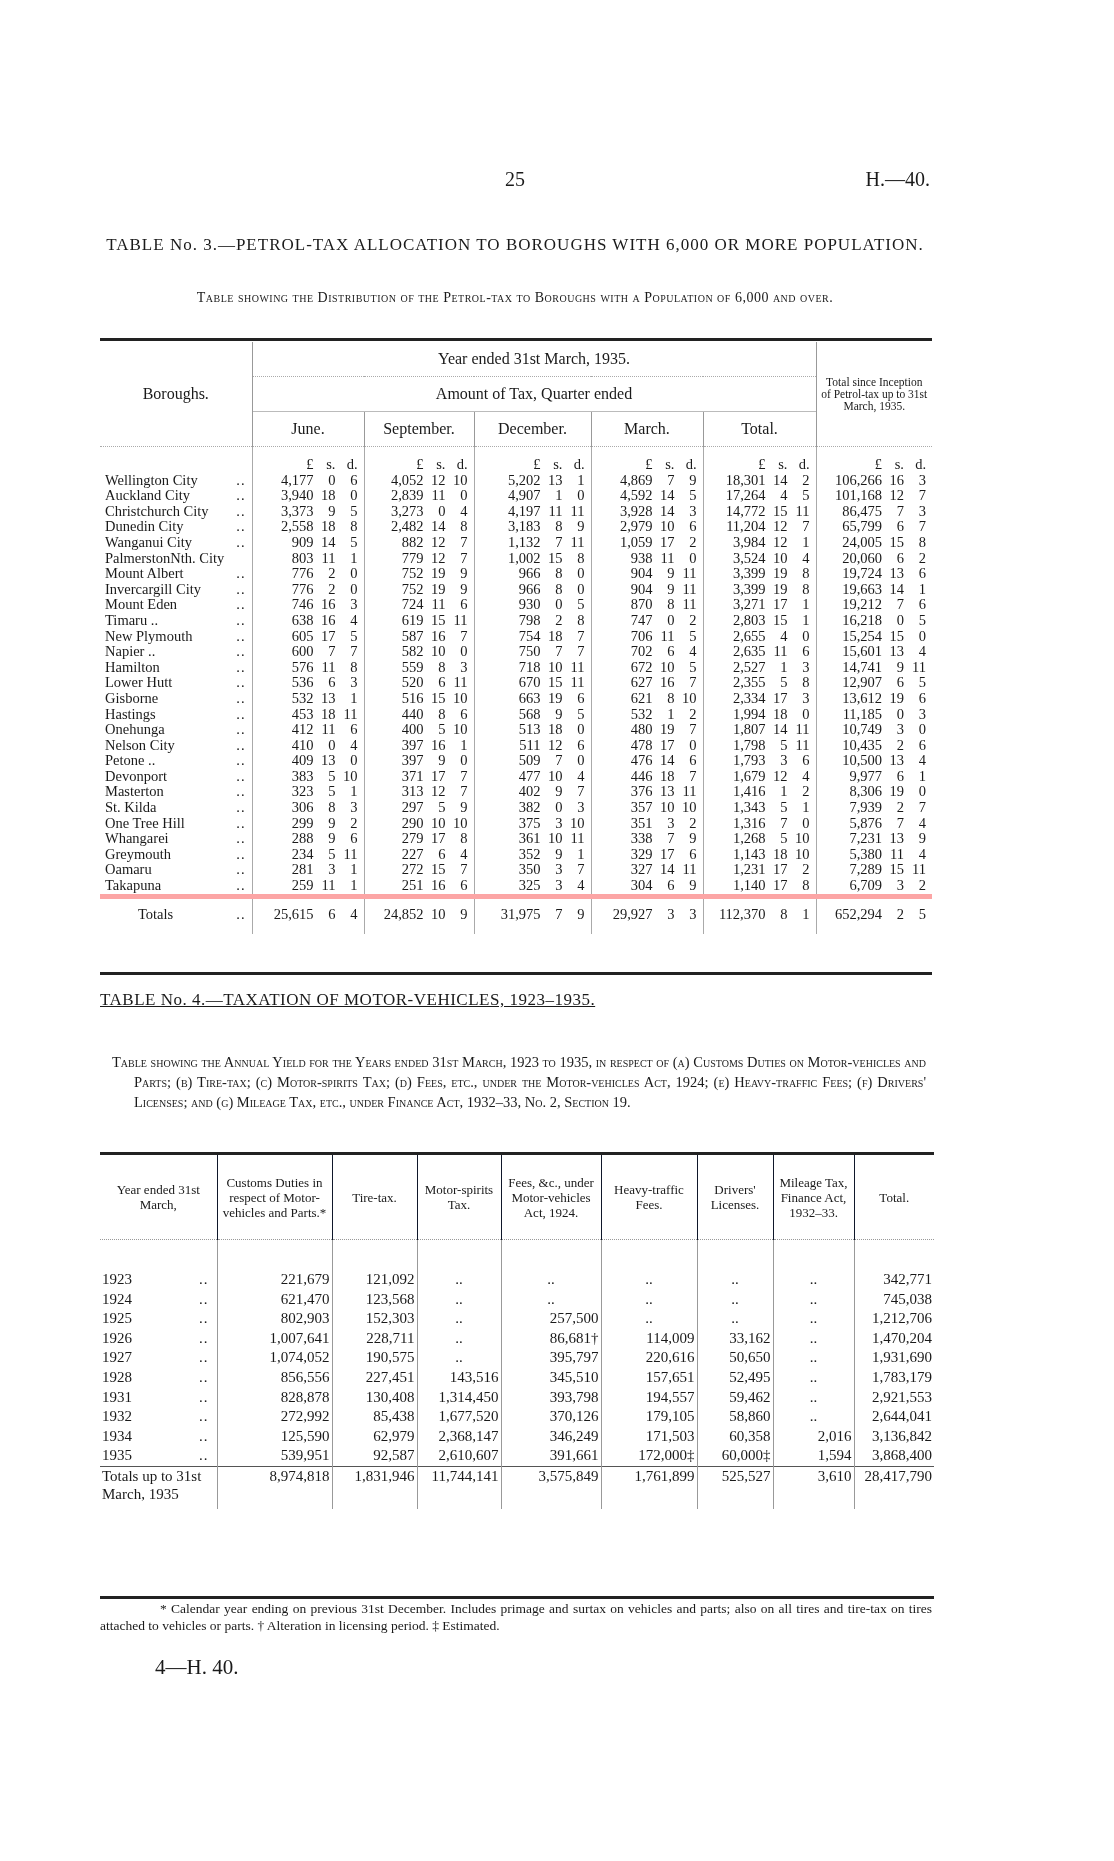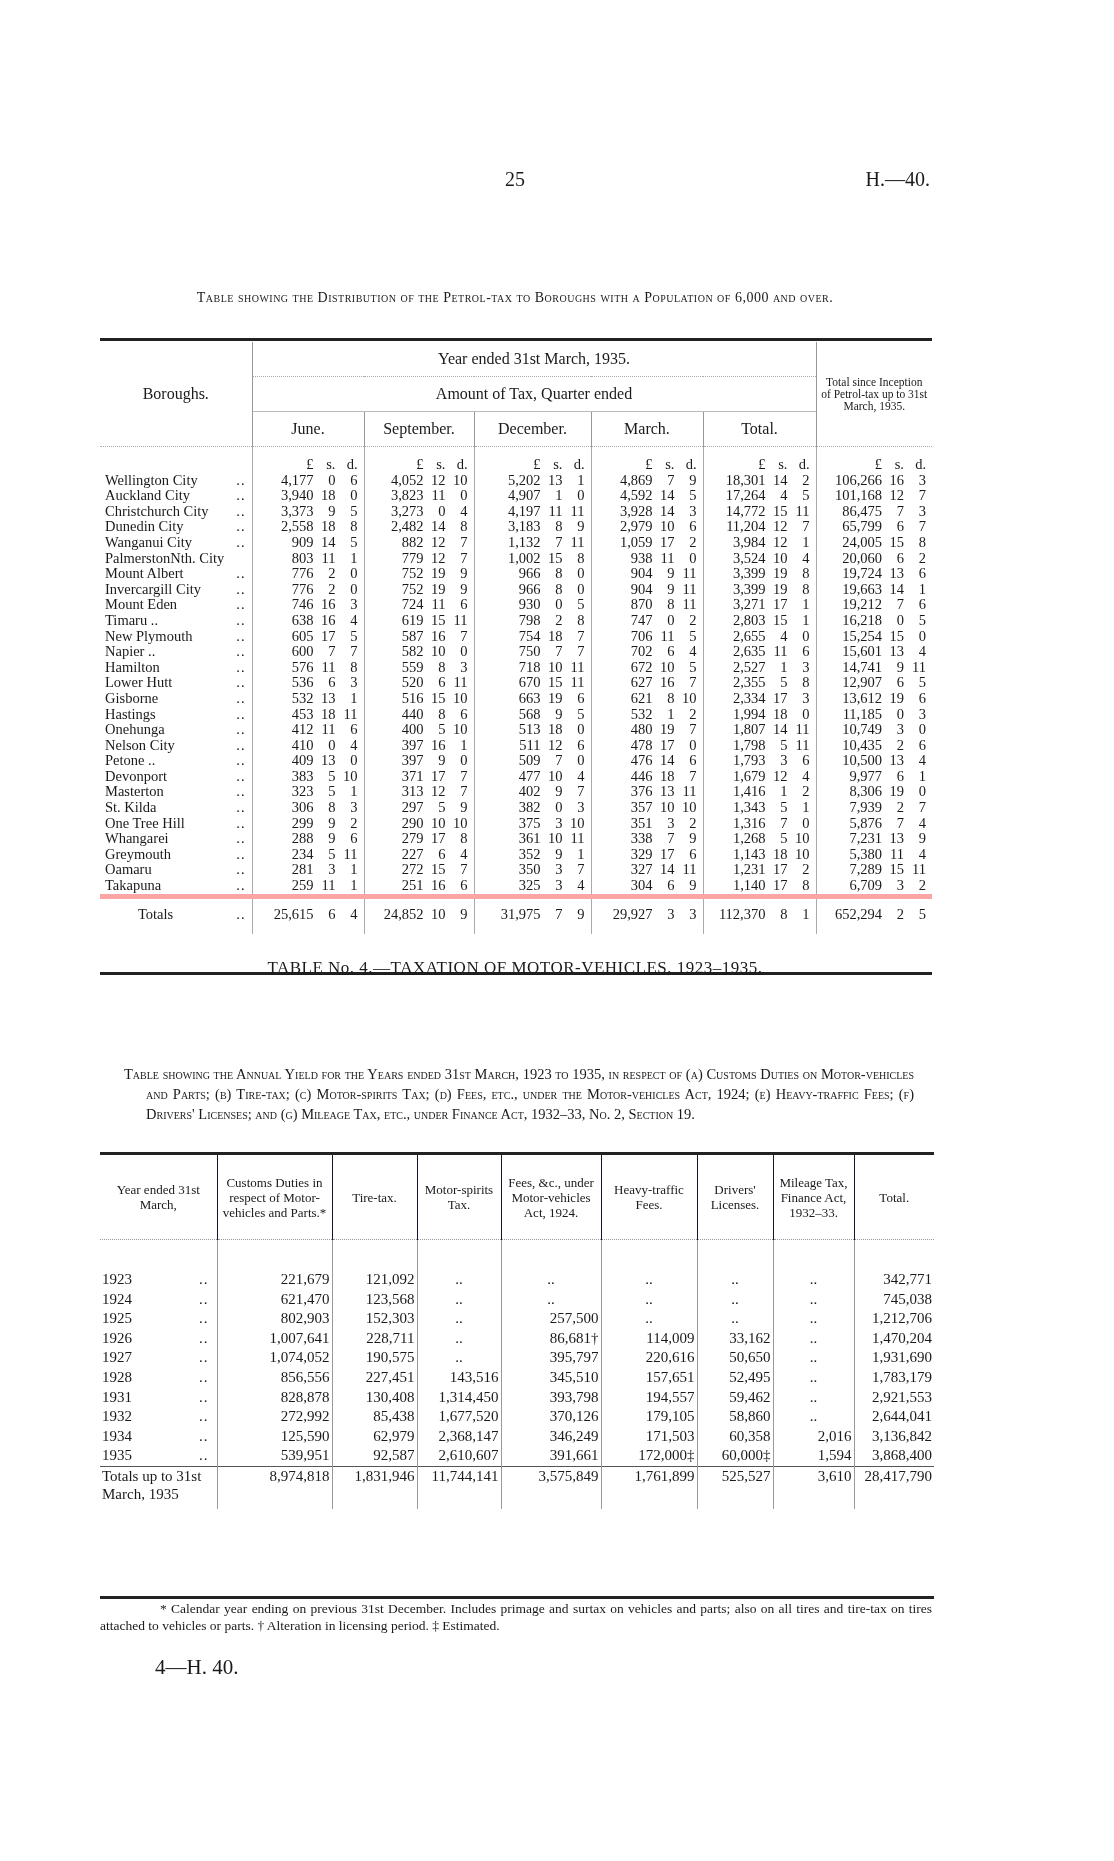--- a/index.html
+++ b/index.html
@@ -22,23 +22,23 @@
   .t3 td.name { border-left:none; text-align:left; padding-left:5px; }
   .t3 .datatop td { border-top:1px dotted #aaa; }
   .t3 .money { display:flex; justify-content:flex-end; padding-right:6px; }
   .t3 .money span { display:inline-block; text-align:right; }
   .t3 .money .l { width:auto; }
   .t3 .money .s { width:22px; }
   .t3 .money .d { width:22px; }
   .t3 .unit td { padding-top:10px; }
   .t3 .totrow td { border-top:5px solid #fca5a5; padding-top:8px; padding-bottom:12px; }
   .dots { float:right; padding-right:6px; letter-spacing:1px; }
-  .t4title { position:absolute; top:958px; left:100px; width:830px; text-align:center; font-size:17px; letter-spacing:0.5px;text-decoration:underline; }
+  .t4title { position:absolute; top:990px; left:100px; width:830px; font-size:17px; letter-spacing:0.5px;text-decoration:underline; }
   .t4sub { position:absolute; top:1048px; left:108px; width:822px; font-size:14.5px; line-height:20px; font-variant:small-caps; text-align:justify; }
-  .t4sub p { margin:16px; padding-left:22px; text-indent:-22px; }
+  .t4sub p { margin:4px; padding-left:22px; text-indent:-22px; }
   .t4 { position:absolute; top:1155px; left:100px; width:834px; font-size:15px; line-height:19.6px; }
   .t4 th { font-weight:normal; font-size:13px; line-height:15px; text-align:center; border-left:1px solid #0f172a; padding:6px 2px; vertical-align:middle; height:72px; border-bottom:1px dotted #999; }
   .t4 th.first { border-left:none; }
   .t4 td { border-left:1px solid #999; text-align:right; padding:0 2px 0 0; white-space:nowrap; }
   .t4 td.yr { border-left:none; text-align:left; padding-left:2px; }
   .t4 .first-data td { padding-top:30px; }
   .t4 .totrow td { border-top:1px solid #555; vertical-align:top; }
   .t4 .totrow td.yr { line-height:18px; }
   .foot { position:absolute; top:1600px; left:100px; width:832px; font-size:13.5px; line-height:17px; text-align:justify; }
   .foot p { margin:0; text-indent:60px; }
@@ -47,20 +47,21 @@
 </head>
 <body>
 
 <div class="page">
 
   <div class="hdr">
     <span class="pn">25</span>
     <span class="doc">H.—40.</span>
   </div>
 
+  <div class="t3title">TABLE No. 3.—PETROL-TAX ALLOCATION TO BOROUGHS WITH 6,000 OR MORE POPULATION.</div>
   <div class="t3sub">Table showing the Distribution of the Petrol-tax to Boroughs with a Population of 6,000 and over.</div>
 
   <div class="rule-thick" style="top:338px;left:100px;width:832px;"></div>
 
   <table class="t3">
     <colgroup>
       <col style="width:152px">
         <col style="width:112px">
         <col style="width:110px">
         <col style="width:117px">
@@ -180,21 +181,21 @@
           <td class="name"><span>Auckland City</span><span class="dots">..</span></td>
           <td>
             <div class="money">
               <span class="l">3,940</span>
               <span class="s">18</span>
               <span class="d">0</span>
             </div>
           </td>
           <td>
             <div class="money">
-              <span class="l">3,823</span>
+              <span class="l">2,839</span>
               <span class="s">11</span>
               <span class="d">0</span>
             </div>
           </td>
           <td>
             <div class="money">
               <span class="l">4,907</span>
               <span class="s">1</span>
               <span class="d">0</span>
             </div>

